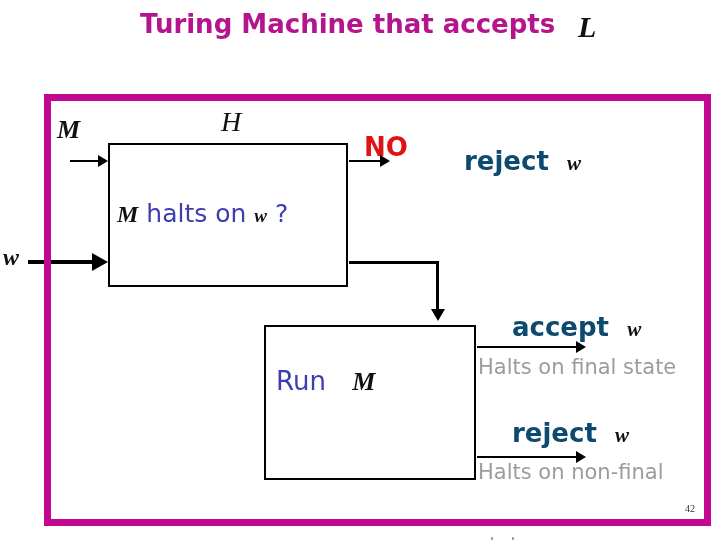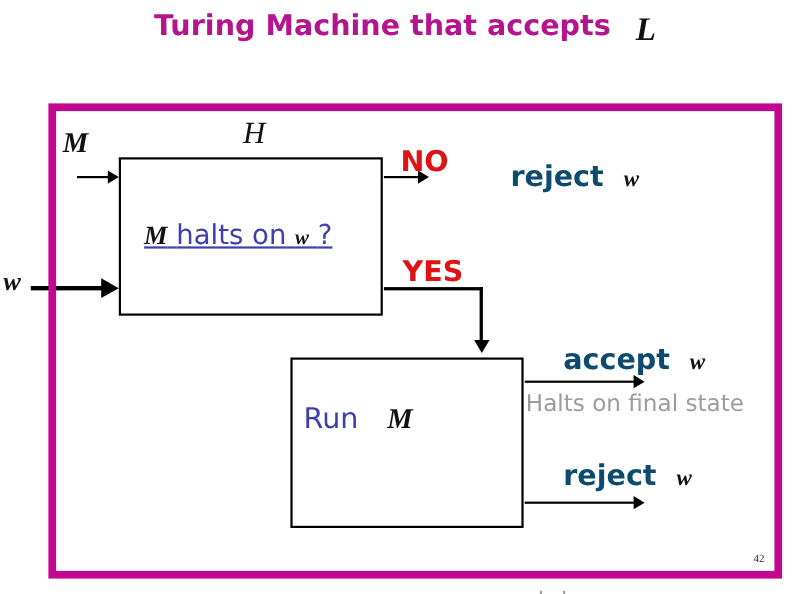--- a/index.html
+++ b/index.html
@@ -64,21 +64,21 @@
   
   .lbl{position:absolute;white-space:nowrap;z-index:3;}
   .math-lbl{
     font-family:"Liberation Serif", serif;
     font-style:italic;font-weight:bold;color:#111111;
   }
   .h-label{left:221px;top:106px;font-size:28px;font-weight:normal;}
   .m-top-label{left:57px;top:115px;font-size:26px;}
   .w-left-label{left:3px;top:244px;font-size:24px;z-index:3;}
   .decision-text{
-    left:131px;top:199px;font-size:25px;color:#3e3eac;text-decoration:underline;
+    left:117px;top:199px;font-size:25px;color:#3e3eac;
   }
   .decision-text .math{font-size:24px;}
   .decision-text .math-w{font-size:19px;}
   .red-lbl{color:#de1414;font-size:26px;font-weight:bold;}
   .no-label{left:364px;top:132px;}
   .yes-label{left:366px;top:232px;}
   .green-verb{color:#0c4a6e;font-size:26px;font-weight:bold;}
   .verb-w{font-size:21px;margin-left:13px;}
   .reject-top{left:464px;top:146px;}
   .accept-lbl{left:512px;top:312px;}
@@ -125,21 +125,20 @@
   </div>
 
   <div class="lbl red-lbl no-label">NO</div>
   <div class="hline" style="left:349px;top:160px;width:32px;height:2px;"></div>
   <div class="head-right" style="left:380px;top:155px;"></div>
   <div class="lbl reject-top">
     <span class="green-verb">reject</span>
     <span class="math verb-w">w</span>
   </div>
 
-  <div class="lbl red-lbl yes-label">YES</div>
   <div class="hline" style="left:349px;top:261px;width:90px;height:3px;"></div>
   <div class="vline" style="left:436px;top:261px;width:3px;height:49px;"></div>
   <div class="head-down" style="left:431px;top:309px;"></div>
 
   <div class="node-box box-run"></div>
   <div class="lbl run-line1">
     <span>Run</span>
     <span class="math">M</span>
   </div>
 
@@ -150,17 +149,18 @@
     <span class="green-verb">accept</span>
     <span class="math verb-w">w</span>
   </div>
 
   <div class="hline" style="left:477px;top:456px;width:100px;height:2px;"></div>
   <div class="head-right" style="left:576px;top:451px;"></div>
   <div class="lbl reject-bottom">
     <span class="green-verb">reject</span>
     <span class="math verb-w">w</span>
   </div>
+  <div class="lbl gray-note note-nonfinal1">Halts on non-final</div>
   <div class="lbl gray-note note-nonfinal2">state</div>
 
   <div class="lbl page-number">42</div>
 
 </div>
 
 </body></html>

